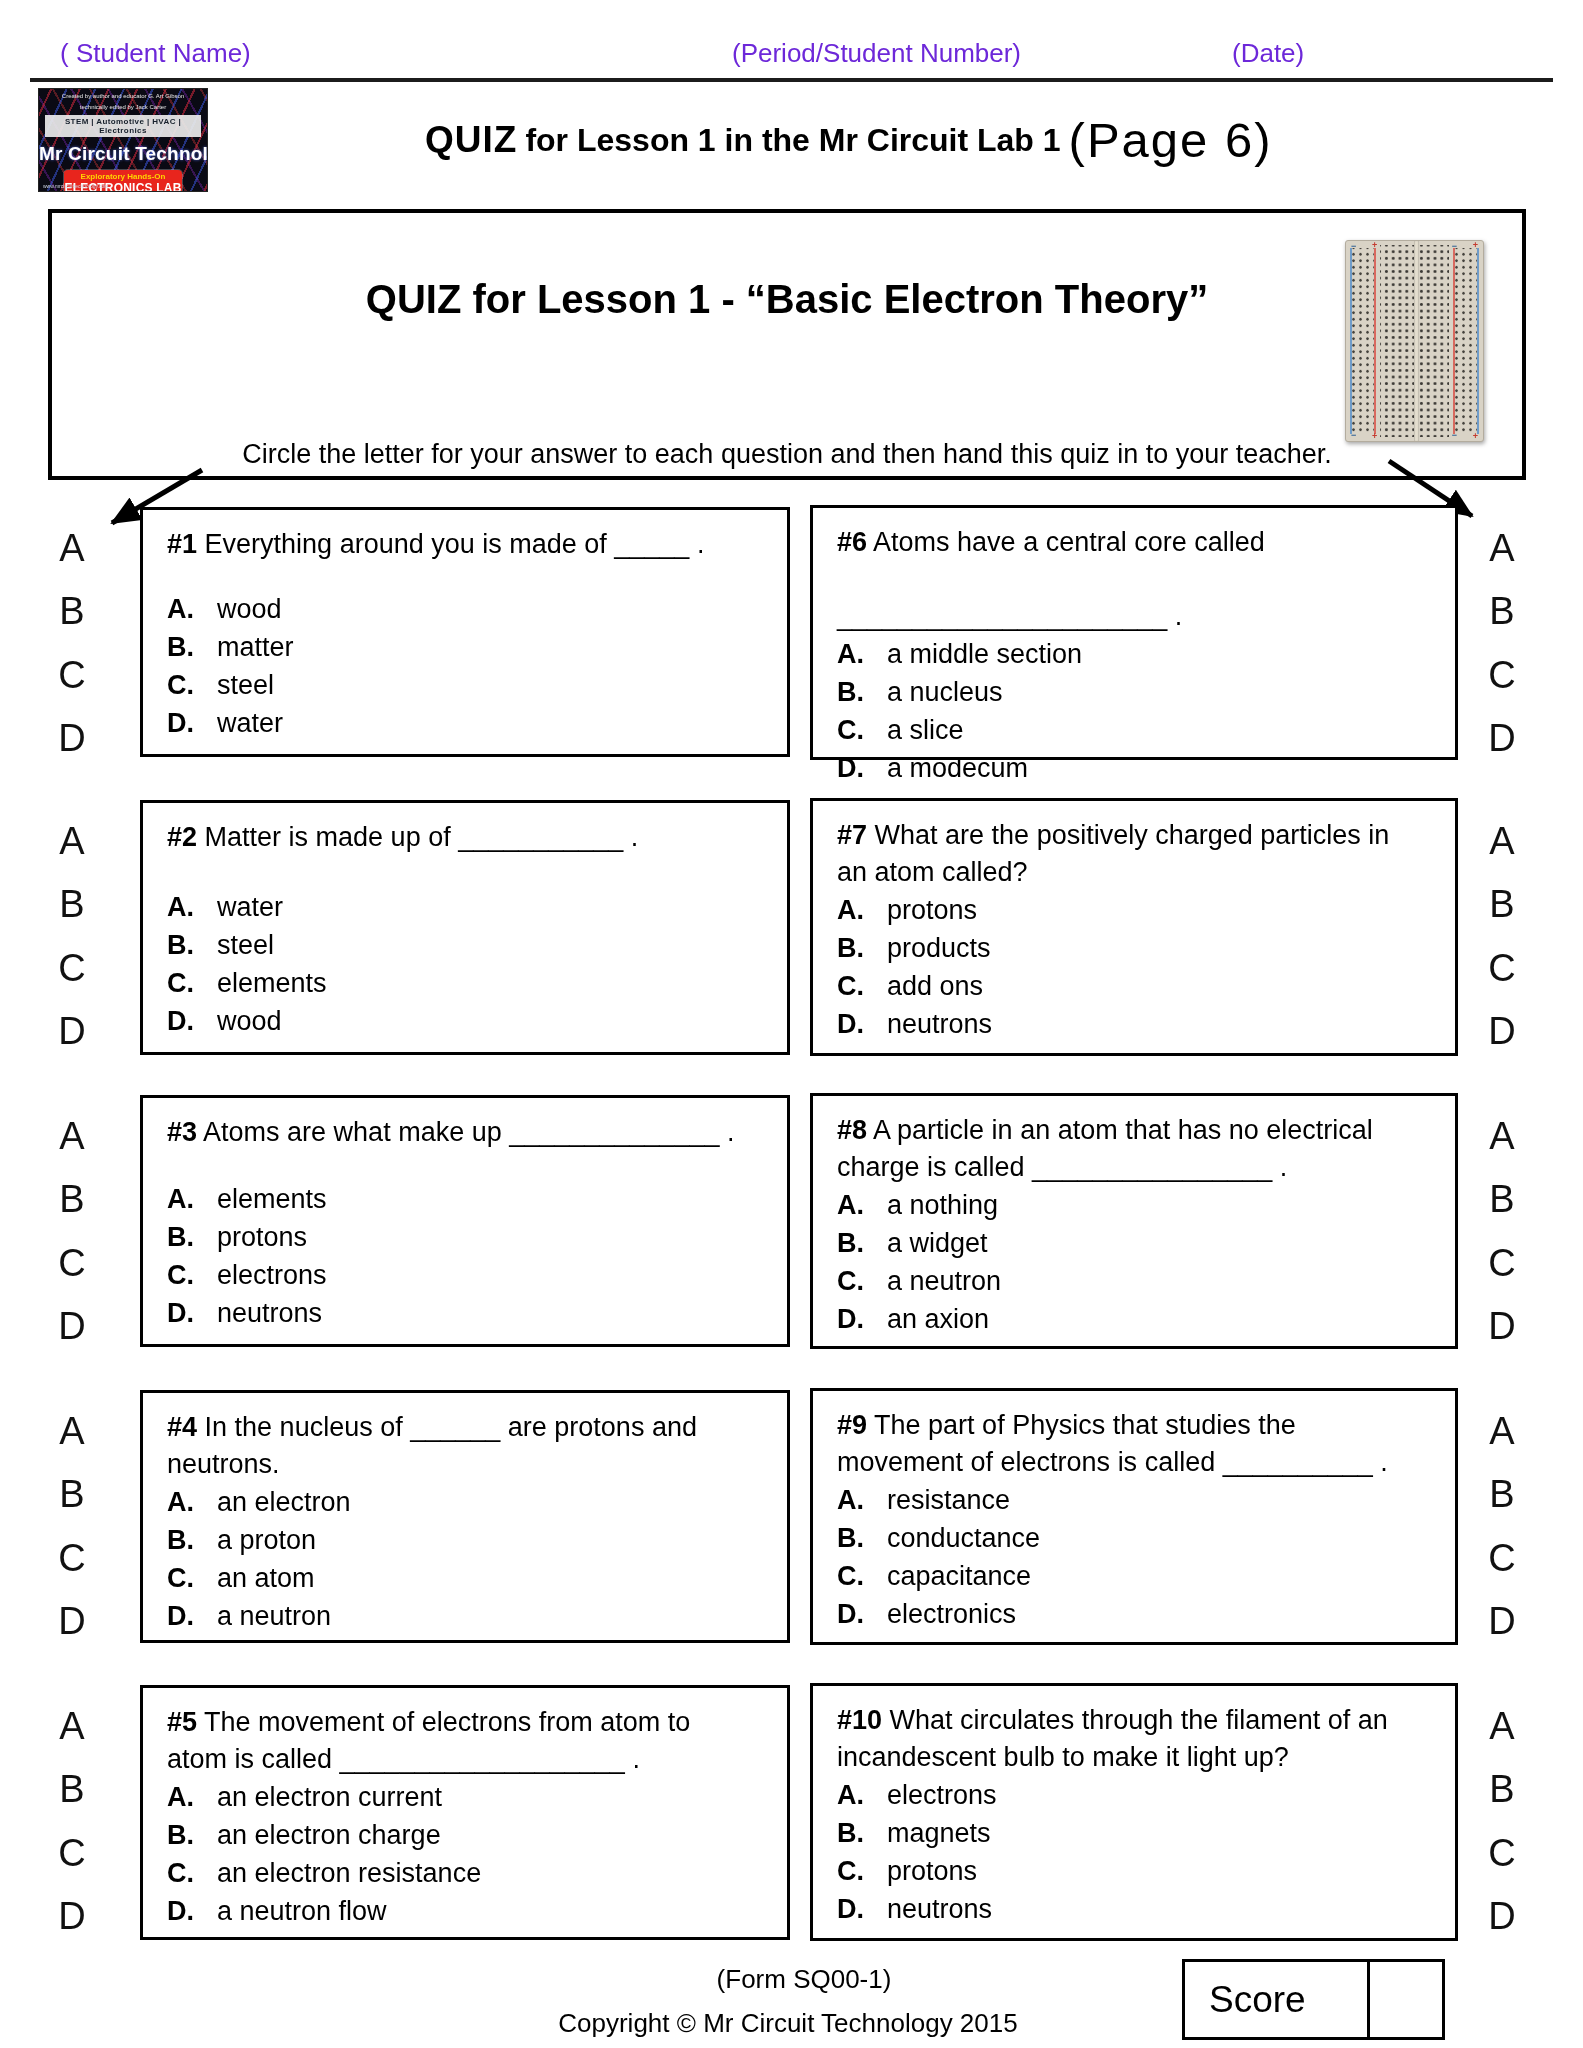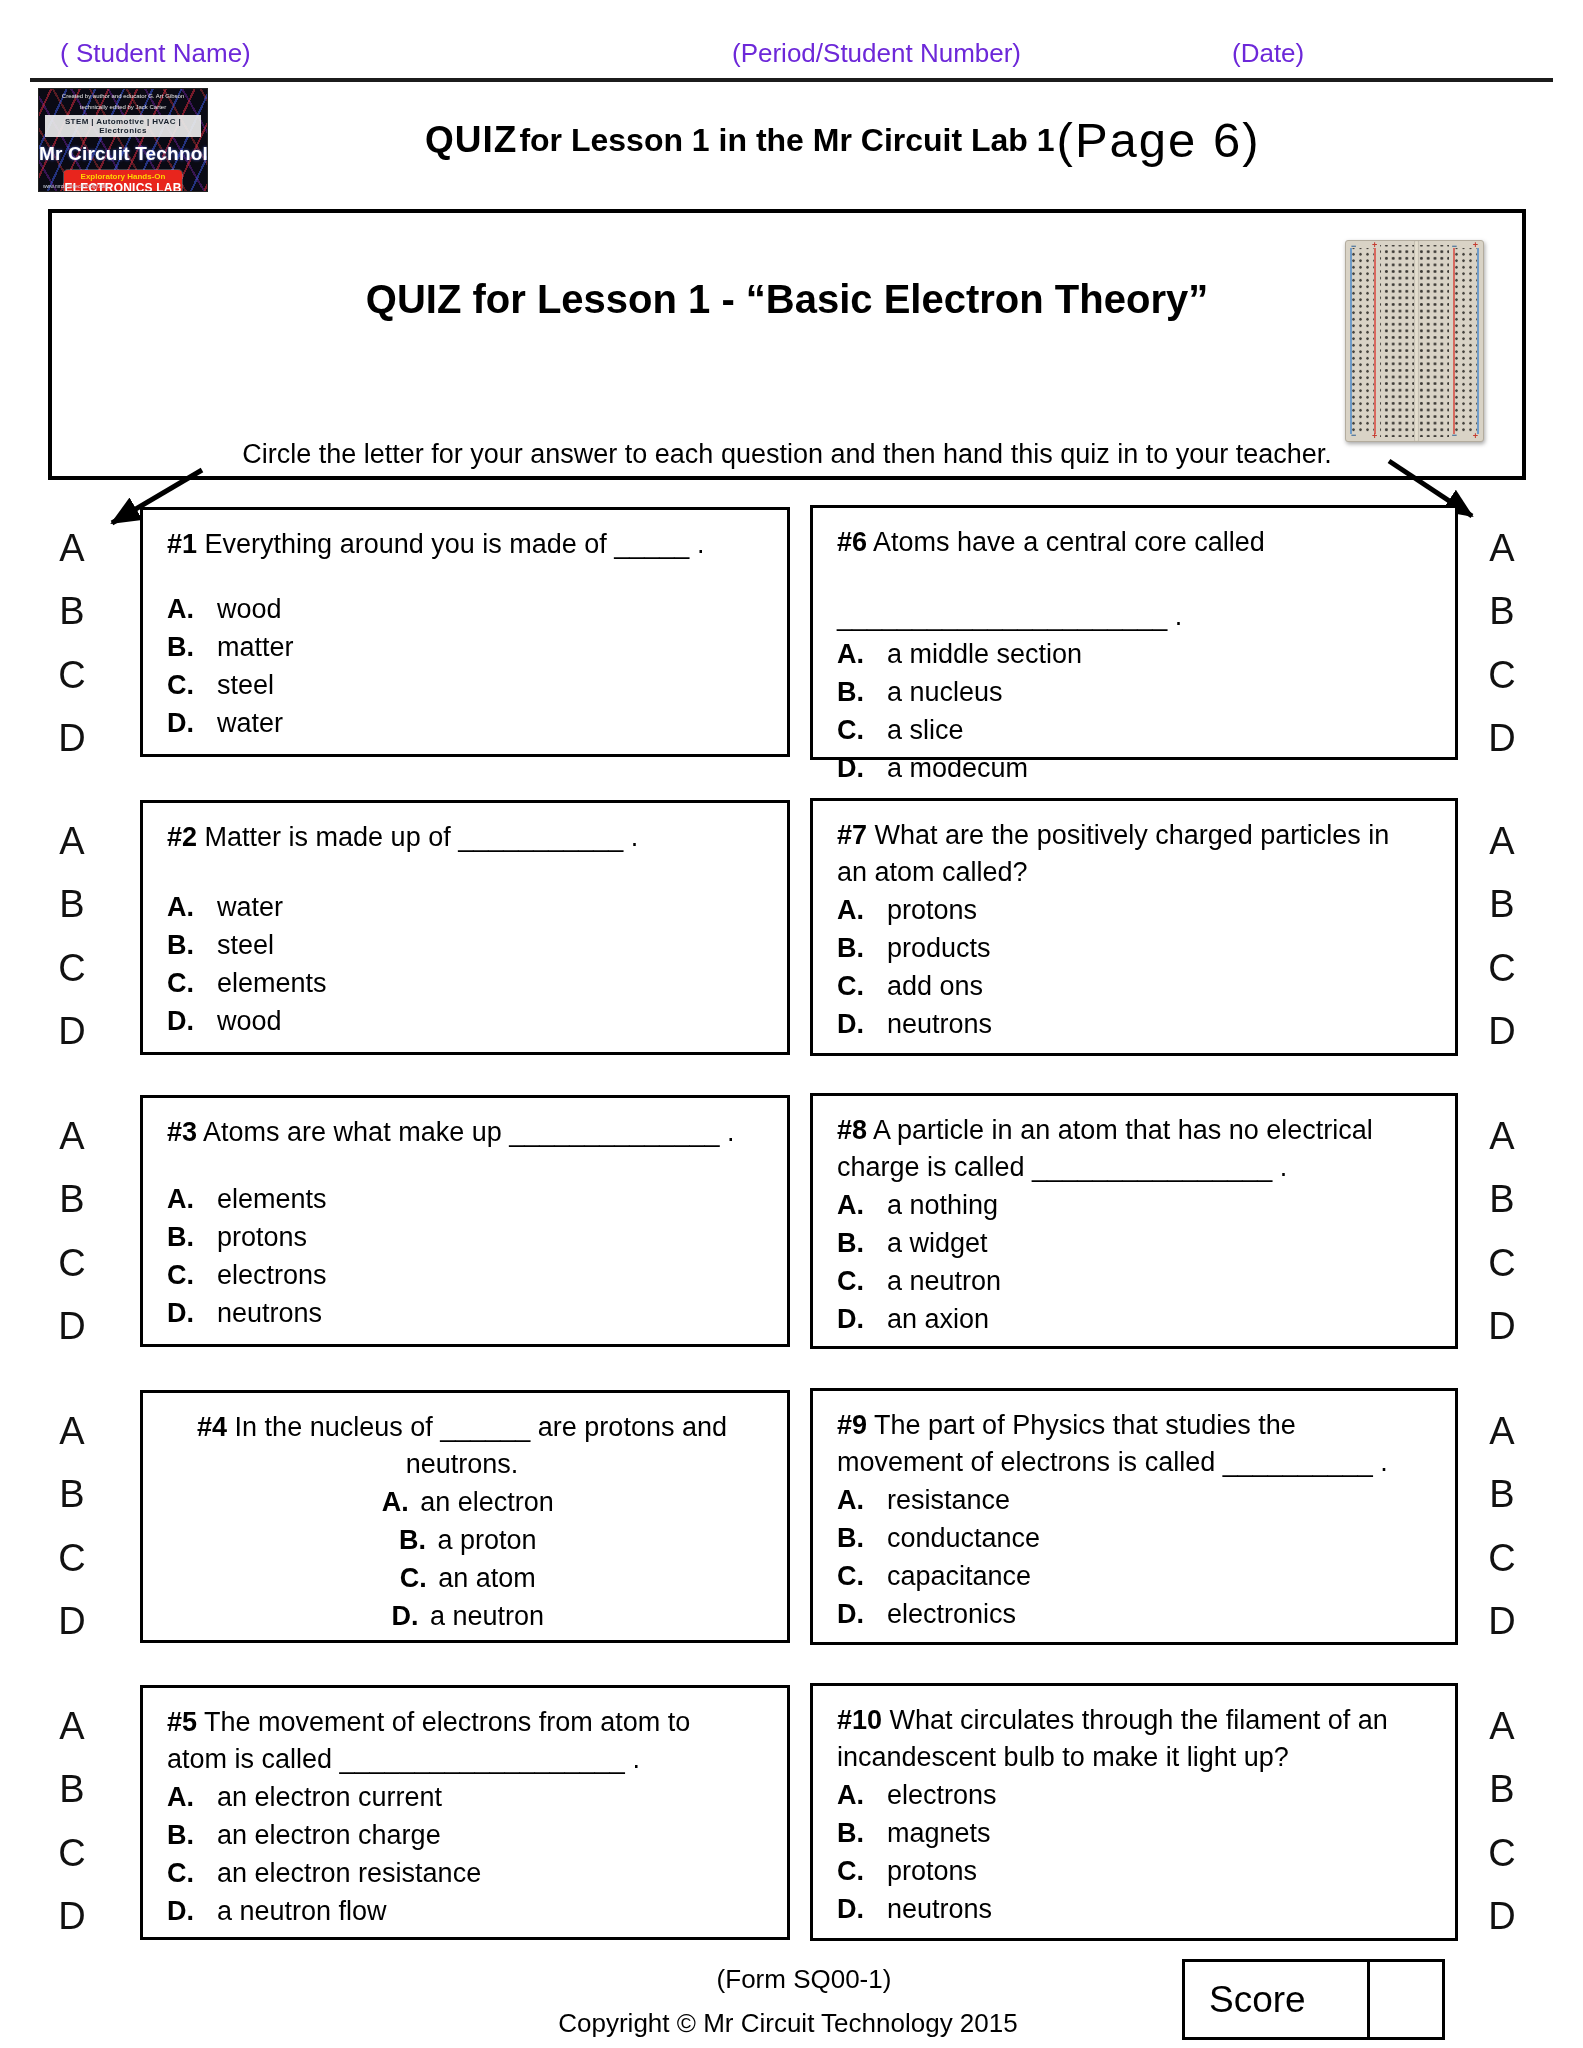--- a/index.html
+++ b/index.html
@@ -17,21 +17,21 @@
     border:1px solid #222;box-sizing:border-box;overflow:hidden;}
   .logo-micro{color:#e8e8e8;font-size:6px;line-height:7px;text-align:center;margin-top:4px;}
   .logo-cats{margin:4px 6px 0 6px;background:rgba(235,235,235,.92);color:#17202c;font-size:8px;font-weight:bold;text-align:center;padding:2px 0;letter-spacing:.4px;}
   .logo-brand{color:#fff;font-size:19px;font-weight:bold;text-align:center;margin-top:6px;letter-spacing:.2px;text-shadow:0 0 3px rgba(90,120,255,.8);white-space:nowrap;}
   .logo-badge{margin:5px auto 0 auto;width:118px;background:#e8251d;border-radius:4px;text-align:center;padding:2px 0 3px 0;box-shadow:0 0 0 1px rgba(255,255,255,.25);}
   .logo-badge-l1{color:#ffd400;font-size:8px;font-weight:bold;}
   .logo-badge-l2{color:#ffffff;font-size:12px;font-weight:bold;letter-spacing:.2px;}
   .logo-bottom{position:absolute;left:4px;bottom:2px;color:#cfd6e4;font-size:5px;}
 
   
-  .title-row{position:absolute;left:425px;top:108px;height:64px;display:flex;align-items:center;gap:2px;white-space:nowrap;}
+  .title-row{position:absolute;left:425px;top:108px;height:64px;display:flex;align-items:center;gap:8px;white-space:nowrap;}
   .title-quiz{font-size:37px;font-weight:bold;letter-spacing:1px;}
   .title-rest{font-size:32px;font-weight:bold;}
   .title-page{font-size:49px;font-weight:400;letter-spacing:2px;}
 
   
   .main-box{position:absolute;left:48px;top:209px;width:1478px;height:271px;border:4px solid #000;box-sizing:border-box;background:#fff;}
   .main-heading{position:absolute;left:0;right:0;top:64px;text-align:center;font-size:40px;font-weight:bold;}
   .main-instruction{position:absolute;left:0;right:0;bottom:6px;text-align:center;font-size:27px;}
 
   
@@ -221,21 +221,21 @@
   <span class="ltr" style="top:145px;">C</span>
   <span class="ltr" style="top:208px;">D</span>
 </div>
 
 <div class="letters" style="left:49px;top:1390px;">
   <span class="ltr" style="top:18px;">A</span>
   <span class="ltr" style="top:81px;">B</span>
   <span class="ltr" style="top:145px;">C</span>
   <span class="ltr" style="top:208px;">D</span>
 </div>
-<div class="qbox" style="left:140px;top:1390px;width:650px;height:253px;text-align:center;">
+<div class="qbox" style="left:140px;top:1390px;width:650px;height:253px;">
   <div class="qtext"><span class="qnum">#4</span> <span>In the nucleus of ______ are protons and neutrons.</span></div>
   <div class="opts">
     <div class="opt"><span class="opt-label">A.</span><span>an electron</span></div>
     <div class="opt"><span class="opt-label">B.</span><span>a proton</span></div>
     <div class="opt"><span class="opt-label">C.</span><span>an atom</span></div>
     <div class="opt"><span class="opt-label">D.</span><span>a neutron</span></div>
   </div>
 </div>
 <div class="qbox" style="left:810px;top:1388px;width:648px;height:257px;">
   <div class="qtext"><span class="qnum">#9</span> <span>The part of Physics that studies the movement of electrons is called __________ .</span></div>

